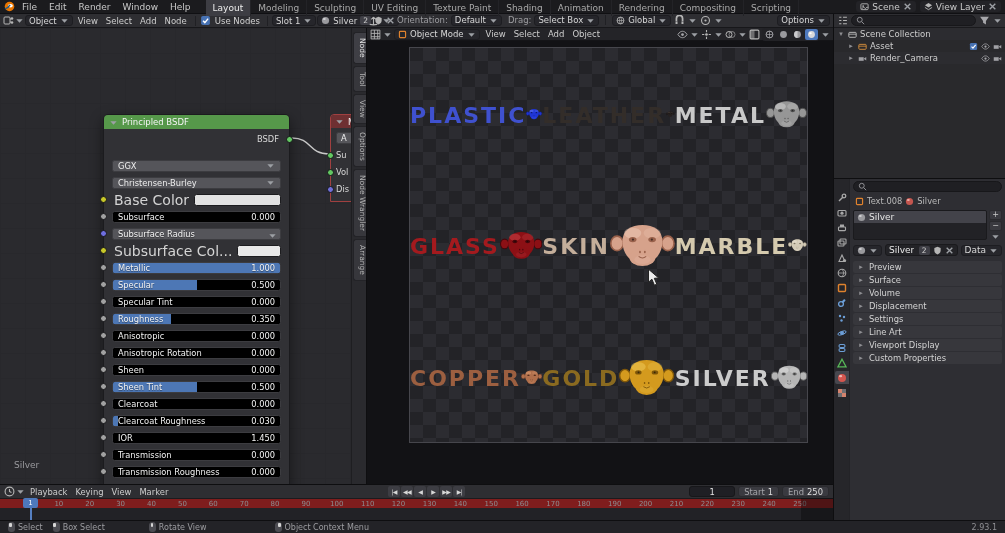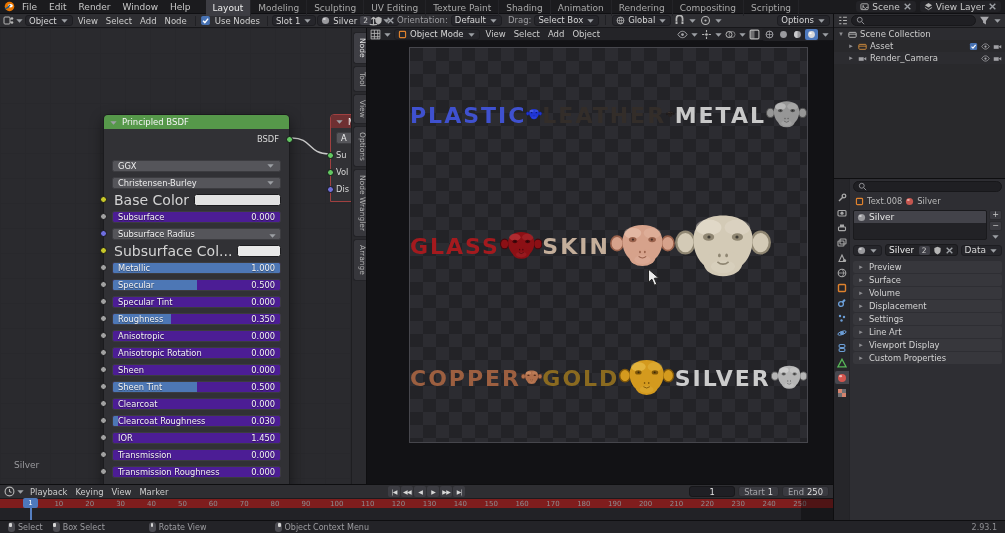--- a/index.html
+++ b/index.html
@@ -49,21 +49,21 @@
 .node-header{height:14px;background:#56984a;border-radius:4px 4px 0 0;display:flex;align-items:center;
  gap:4px;padding:0 5px;color:#f4f4f4;font-size:8.5px}
 .node-body{padding:4px 8px 8px;display:flex;flex-direction:column;gap:4.5px}
 .prow{position:relative;height:12.5px;display:flex;align-items:center;gap:5px}
 .nspacer{height:5px}
 .out-row{justify-content:flex-end}
 .out-label{color:#d8d8d8;margin-right:2px;font-size:8.3px}
 .socket{position:absolute;width:7px;height:7px;border-radius:50%;border:1px solid #151518;top:2.5px}
 .in-socket{left:-12px}
 .out-socket{left:auto;right:-12px}
-.slider{flex:1;height:12.5px;background:#4c1d95;border-radius:2.5px;position:relative;overflow:hidden;border:1px solid #3c3c40}
+.slider{flex:1;height:12.5px;background:#000000;border-radius:2.5px;position:relative;overflow:hidden;border:1px solid #3c3c40}
 .slider .fill{position:absolute;left:0;top:0;bottom:0;background:#4d77b5}
 .slider .lab{position:absolute;left:5px;top:0;bottom:0;display:flex;align-items:center;color:#f2f2f2;
  font-size:8.3px;white-space:nowrap;text-shadow:0 1px 1px rgba(0,0,0,.45)}
 .slider .val{position:absolute;right:5px;top:0;bottom:0;display:flex;align-items:center;color:#f2f2f2;
  font-size:8.3px;text-shadow:0 1px 1px rgba(0,0,0,.45)}
 .slider .vcaret{position:absolute;right:3px;top:2px}
 .dropdown{flex:1;height:12.5px;background:#55555a;border:1px solid #3c3c40;border-radius:2.5px;
  display:flex;align-items:center;padding:0 5px;color:#eee;font-size:8.3px}
 .dropdown .icon{margin-left:auto}
 .clab{flex:0 0 72px;color:#d4d4d4;font-size:14px;padding-left:2px;white-space:nowrap}
@@ -762,20 +762,21 @@
             <ellipse cx="42" cy="40" rx="7" ry="4.8" fill="#99614b"></ellipse>
             <ellipse cx="78" cy="40" rx="7" ry="4.8" fill="#99614b"></ellipse>
             <circle cx="42.5" cy="40" r="2" fill="#0a0a0a" opacity=".6"></circle>
             <circle cx="77.5" cy="40" r="2" fill="#0a0a0a" opacity=".6"></circle>
             <ellipse cx="55.5" cy="63" rx="1.7" ry="2.4" fill="#99614b"></ellipse>
             <ellipse cx="64.5" cy="63" rx="1.7" ry="2.4" fill="#99614b"></ellipse>
             <path d="M53 71q7 6 14 0" stroke="#99614b" stroke-width="2" fill="none"></path>
           </svg>
         </div>
         <div class="mcell">
+          <div class="mlabel" style="color: rgb(213, 202, 174);">MARBLE</div>
           <svg class="monkey-svg" viewBox="0 0 120 100">
             <ellipse cx="13" cy="47" rx="11.5" ry="13.5" fill="#d3cab6" stroke="#8f8672" stroke-width="3"></ellipse>
             <ellipse cx="107" cy="47" rx="11.5" ry="13.5" fill="#d3cab6" stroke="#8f8672" stroke-width="3"></ellipse>
             <path d="M23 43C23 23 39 13 60 13s37 10 37 30c0 22-13 40-37 42-24-2-37-20-37-42z" fill="#d3cab6"></path>
             <ellipse cx="60" cy="73" rx="24" ry="16" fill="#d3cab6"></ellipse>
             <ellipse cx="42" cy="28" rx="16" ry="10" fill="#f4eee2" opacity=".4"></ellipse>
             <ellipse cx="78" cy="28" rx="16" ry="10" fill="#f4eee2" opacity=".22"></ellipse>
             <ellipse cx="60" cy="77" rx="15" ry="8" fill="#f4eee2" opacity=".15"></ellipse>
             <ellipse cx="42" cy="40" rx="7" ry="4.8" fill="#8f8672"></ellipse>
             <ellipse cx="78" cy="40" rx="7" ry="4.8" fill="#8f8672"></ellipse>

